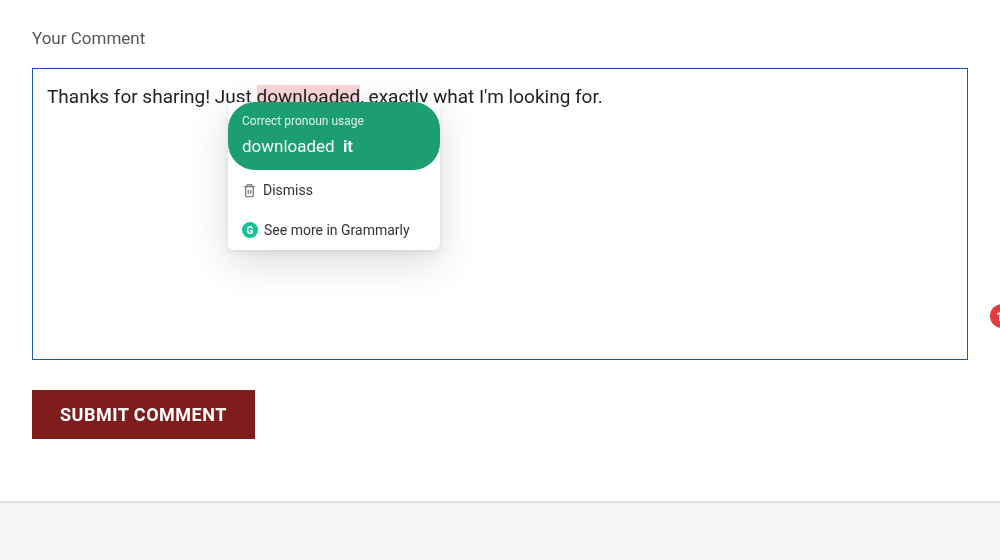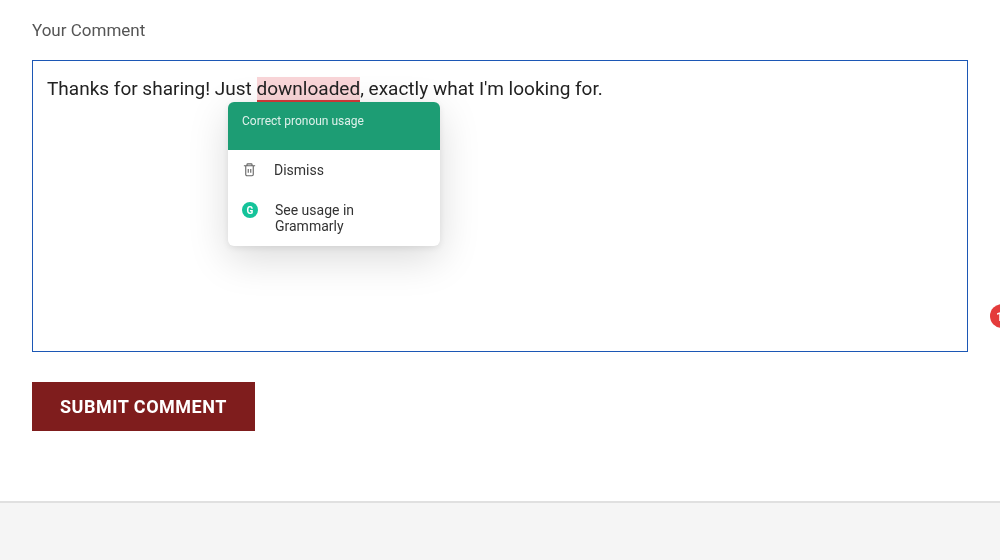--- a/index.html
+++ b/index.html
@@ -5,21 +5,21 @@
     * { margin: 0; padding: 0; box-sizing: border-box; }
     body {
       font-family: -apple-system, BlinkMacSystemFont, "Segoe UI", Roboto, sans-serif;
       background: #fff;
       width: 1000px;
       height: 560px;
       overflow: hidden;
       position: relative;
     }
     .container {
-      padding: 20px 32px 0 32px;
+      padding: 28px 32px 0 32px;
     }
     .label {
       font-size: 17px;
       color: #555;
       margin-bottom: 20px;
       font-weight: 400;
     }
     .comment-box {
       width: 100%;
       height: 292px;
@@ -45,44 +45,45 @@
       width: 212px;
       background: #fff;
       border-radius: 6px;
       box-shadow: 0 12px 40px rgba(0,0,0,0.15), 0 2px 6px rgba(0,0,0,0.08);
       overflow: hidden;
     }
     .popup-header {
       background: #1d9d74;
       padding: 12px 14px 14px 14px;
       color: #fff;
+      border-radius: 27px;
     }
     .popup-title {
       font-size: 12px;
       opacity: 0.85;
       margin-bottom: 8px;
     }
     .popup-suggestion {
       font-size: 17px;
       font-weight: 400;
     }
     .popup-suggestion .orig {
       opacity: 0.95;
     }
     .popup-suggestion .fix {
       font-weight: 600;
       margin-left: 4px;
     }
     .popup-row {
       display: flex;
-      align-items: flex-start;
+      align-items: flex-end;
       padding: 12px 14px;
       font-size: 14px;
       color: #333;
-      gap: 17px;
+      gap: 6px;
       cursor: pointer;
     }
     .trash-icon {
       width: 15px;
       height: 15px;
       display: inline-block;
       color: #666;
     }
     .grammarly-icon {
       width: 16px;
@@ -154,31 +155,35 @@
       <span>Thanks for sharing! Just </span><span class="hl">downloaded</span><span>, exactly what I'm looking for.</span>
     </span>
   </div>
 
   <button class="submit-btn">SUBMIT COMMENT</button>
 </div>
 
 <div class="popup">
   <div class="popup-header">
     <div class="popup-title">Correct pronoun usage</div>
+    <div class="popup-suggestion">
+      <span class="orig">downloaded</span>
+      <span class="fix">it</span>
+    </div>
   </div>
   <div class="popup-row">
     <span class="trash-icon">
       <svg viewBox="0 0 24 24" fill="none" stroke="currentColor" stroke-width="1.8">
         <path d="M3 6h18M8 6V4a1 1 0 011-1h6a1 1 0 011 1v2m2 0v14a2 2 0 01-2 2H8a2 2 0 01-2-2V6h12zM10 11v6M14 11v6"></path>
       </svg>
     </span>
     <span>Dismiss</span>
   </div>
   <div class="popup-row">
     <span class="grammarly-icon">G</span>
-    <span>See usage in Grammarly</span>
+    <span>See more in Grammarly</span>
   </div>
 </div>
 
 <div class="badge">1</div>
 
 <div class="divider"></div>
 <div class="bottom-bar"></div>
 
 </body></html>

